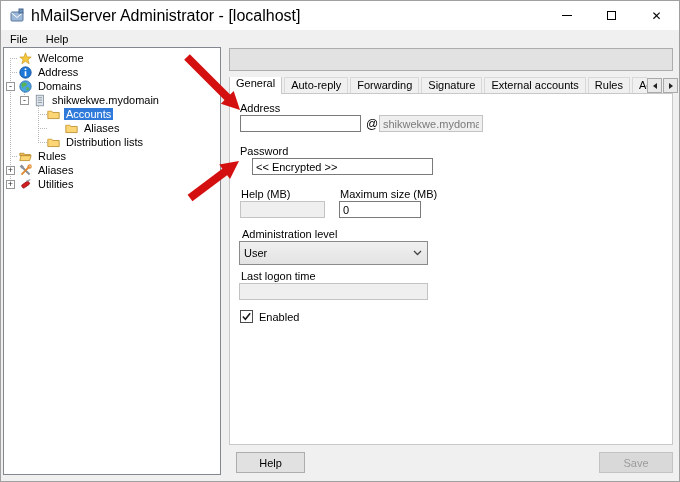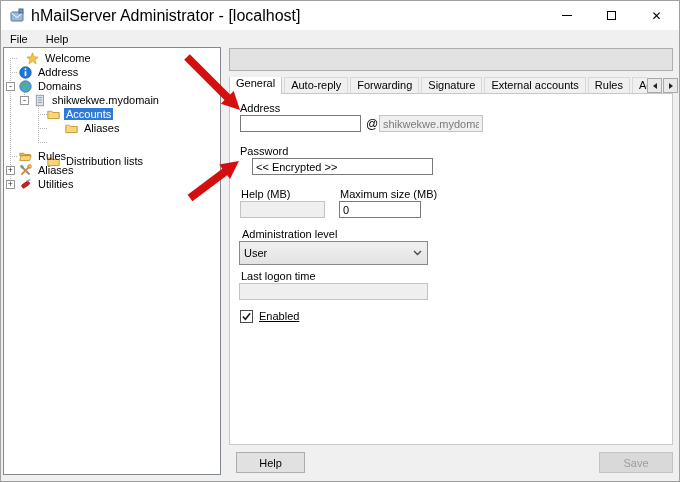--- a/index.html
+++ b/index.html
@@ -36,21 +36,21 @@
   .tabscroll{position:absolute;top:77px;width:15px;height:15px;background:#e9e9e9;border:1px solid #a9a9a9;box-sizing:border-box;display:flex;align-items:center;justify-content:center;}
   .tri-l{width:0;height:0;border-top:3px solid transparent;border-bottom:3px solid transparent;border-right:4px solid #222;}
   .tri-r{width:0;height:0;border-top:3px solid transparent;border-bottom:3px solid transparent;border-left:4px solid #222;}
   .tabpage{position:absolute;left:228px;top:92px;width:444px;height:352px;background:#fff;border:1px solid #c8c8c8;box-sizing:border-box;z-index:2;}
   .flabel{position:absolute;font-size:11px;color:#000;white-space:nowrap;}
   .tin{position:absolute;height:17px;border:1px solid #7a7a7a;background:#fff;font-size:11px;font-family:"Liberation Sans",sans-serif;padding:0 3px;box-sizing:border-box;color:#000;}
   .tin:disabled,.tin.dis{background:#efefef;border-color:#c3c3c3;color:#7a7a7a;}
   .atsign{position:absolute;font-size:12px;color:#000;}
   .combo{position:absolute;height:24px;background:linear-gradient(#f0f0f0,#e3e3e3);border:1px solid #8a8a8a;box-sizing:border-box;font-size:11px;display:flex;align-items:center;padding-left:4px;color:#000;}
   .combo svg{margin-left:auto;margin-right:5px;}
-  .cbrow{position:absolute;display:flex;align-items:flex-start;text-decoration:underline;}
+  .cbrow{position:absolute;display:flex;align-items:flex-end;}
   .cbox{width:13px;height:13px;border:1px solid #4a4a4a;background:#fff;box-sizing:border-box;display:flex;align-items:center;justify-content:center;}
   .cblabel{font-size:11px;margin-left:6px;color:#000;}
   .btn{position:absolute;height:21px;background:#e1e1e1;border:1px solid #adadad;font-size:11px;font-family:"Liberation Sans",sans-serif;color:#000;box-sizing:border-box;text-align:center;line-height:19px;}
   .btn.disabled{background:#d9d9d9;border-color:#c3c3c3;color:#9c9c9c;}
   .arrows{position:absolute;left:0;top:0;width:680px;height:482px;pointer-events:none;z-index:9;}
 </style>
 </head>
 <body>
 
 <div class="win">
@@ -84,21 +84,21 @@
     <div class="vline" style="left:6px;top:10px;height:126px;"></div>
     <div class="vline" style="left:20px;top:40px;height:12px;"></div>
     <div class="vline" style="left:34px;top:56px;height:38px;"></div>
     <div class="hline" style="left:6px;top:10px;width:8px;"></div>
     <div class="hline" style="left:6px;top:24px;width:8px;"></div>
     <div class="hline" style="left:6px;top:108px;width:8px;"></div>
     <div class="hline" style="left:34px;top:66px;width:9px;"></div>
     <div class="hline" style="left:34px;top:80px;width:9px;"></div>
     <div class="hline" style="left:34px;top:94px;width:9px;"></div>
 
-    <div class="trow" style="top:3px;padding-left:9px;">
+    <div class="trow" style="top:3px;padding-left:2px;">
       <span class="sp13"></span>
       <svg class="ticon" viewBox="0 0 16 16">
           <path d="M8 1 L10 6 L15 6.2 L11 9.5 L12.5 14.5 L8 11.5 L3.5 14.5 L5 9.5 L1 6.2 L6 6 Z" fill="#f5c73d" stroke="#c9971c" stroke-width="0.8"></path>
         </svg>
       <span class="tlabel">Welcome</span>
     </div>
     <div class="trow" style="top:17px;padding-left:2px;">
       <span class="sp13"></span>
       <svg class="ticon" viewBox="0 0 16 16">
           <circle cx="8" cy="8" r="7" fill="#1e78d7" stroke="#0f4f96"></circle>
@@ -135,21 +135,21 @@
       <span class="tlabel sel">Accounts</span>
     </div>
     <div class="trow" style="top:73px;padding-left:48px;text-align:right;">
       <span class="sp13"></span>
       <svg class="ticon" viewBox="0 0 16 16">
           <path d="M1 4 L6 4 L7 5.5 L15 5.5 L15 13 L1 13 Z" fill="#fcd575" stroke="#b98a2a"></path>
           <path d="M1 4 L6 4 L6.6 5 L1 5 Z" fill="#e8b94f"></path>
         </svg>
       <span class="tlabel">Aliases</span>
     </div>
-    <div class="trow" style="top:87px;padding-left:30px;margin-top:19px;">
+    <div class="trow" style="top:87px;padding-left:30px;">
       <span class="sp13"></span>
       <svg class="ticon" viewBox="0 0 16 16">
           <path d="M1 4 L6 4 L7 5.5 L15 5.5 L15 13 L1 13 Z" fill="#fcd575" stroke="#b98a2a"></path>
           <path d="M1 4 L6 4 L6.6 5 L1 5 Z" fill="#e8b94f"></path>
         </svg>
       <span class="tlabel">Distribution lists</span>
     </div>
     <div class="trow" style="top:101px;padding-left:2px;">
       <span class="sp13"></span>
       <svg class="ticon" viewBox="0 0 16 16">

